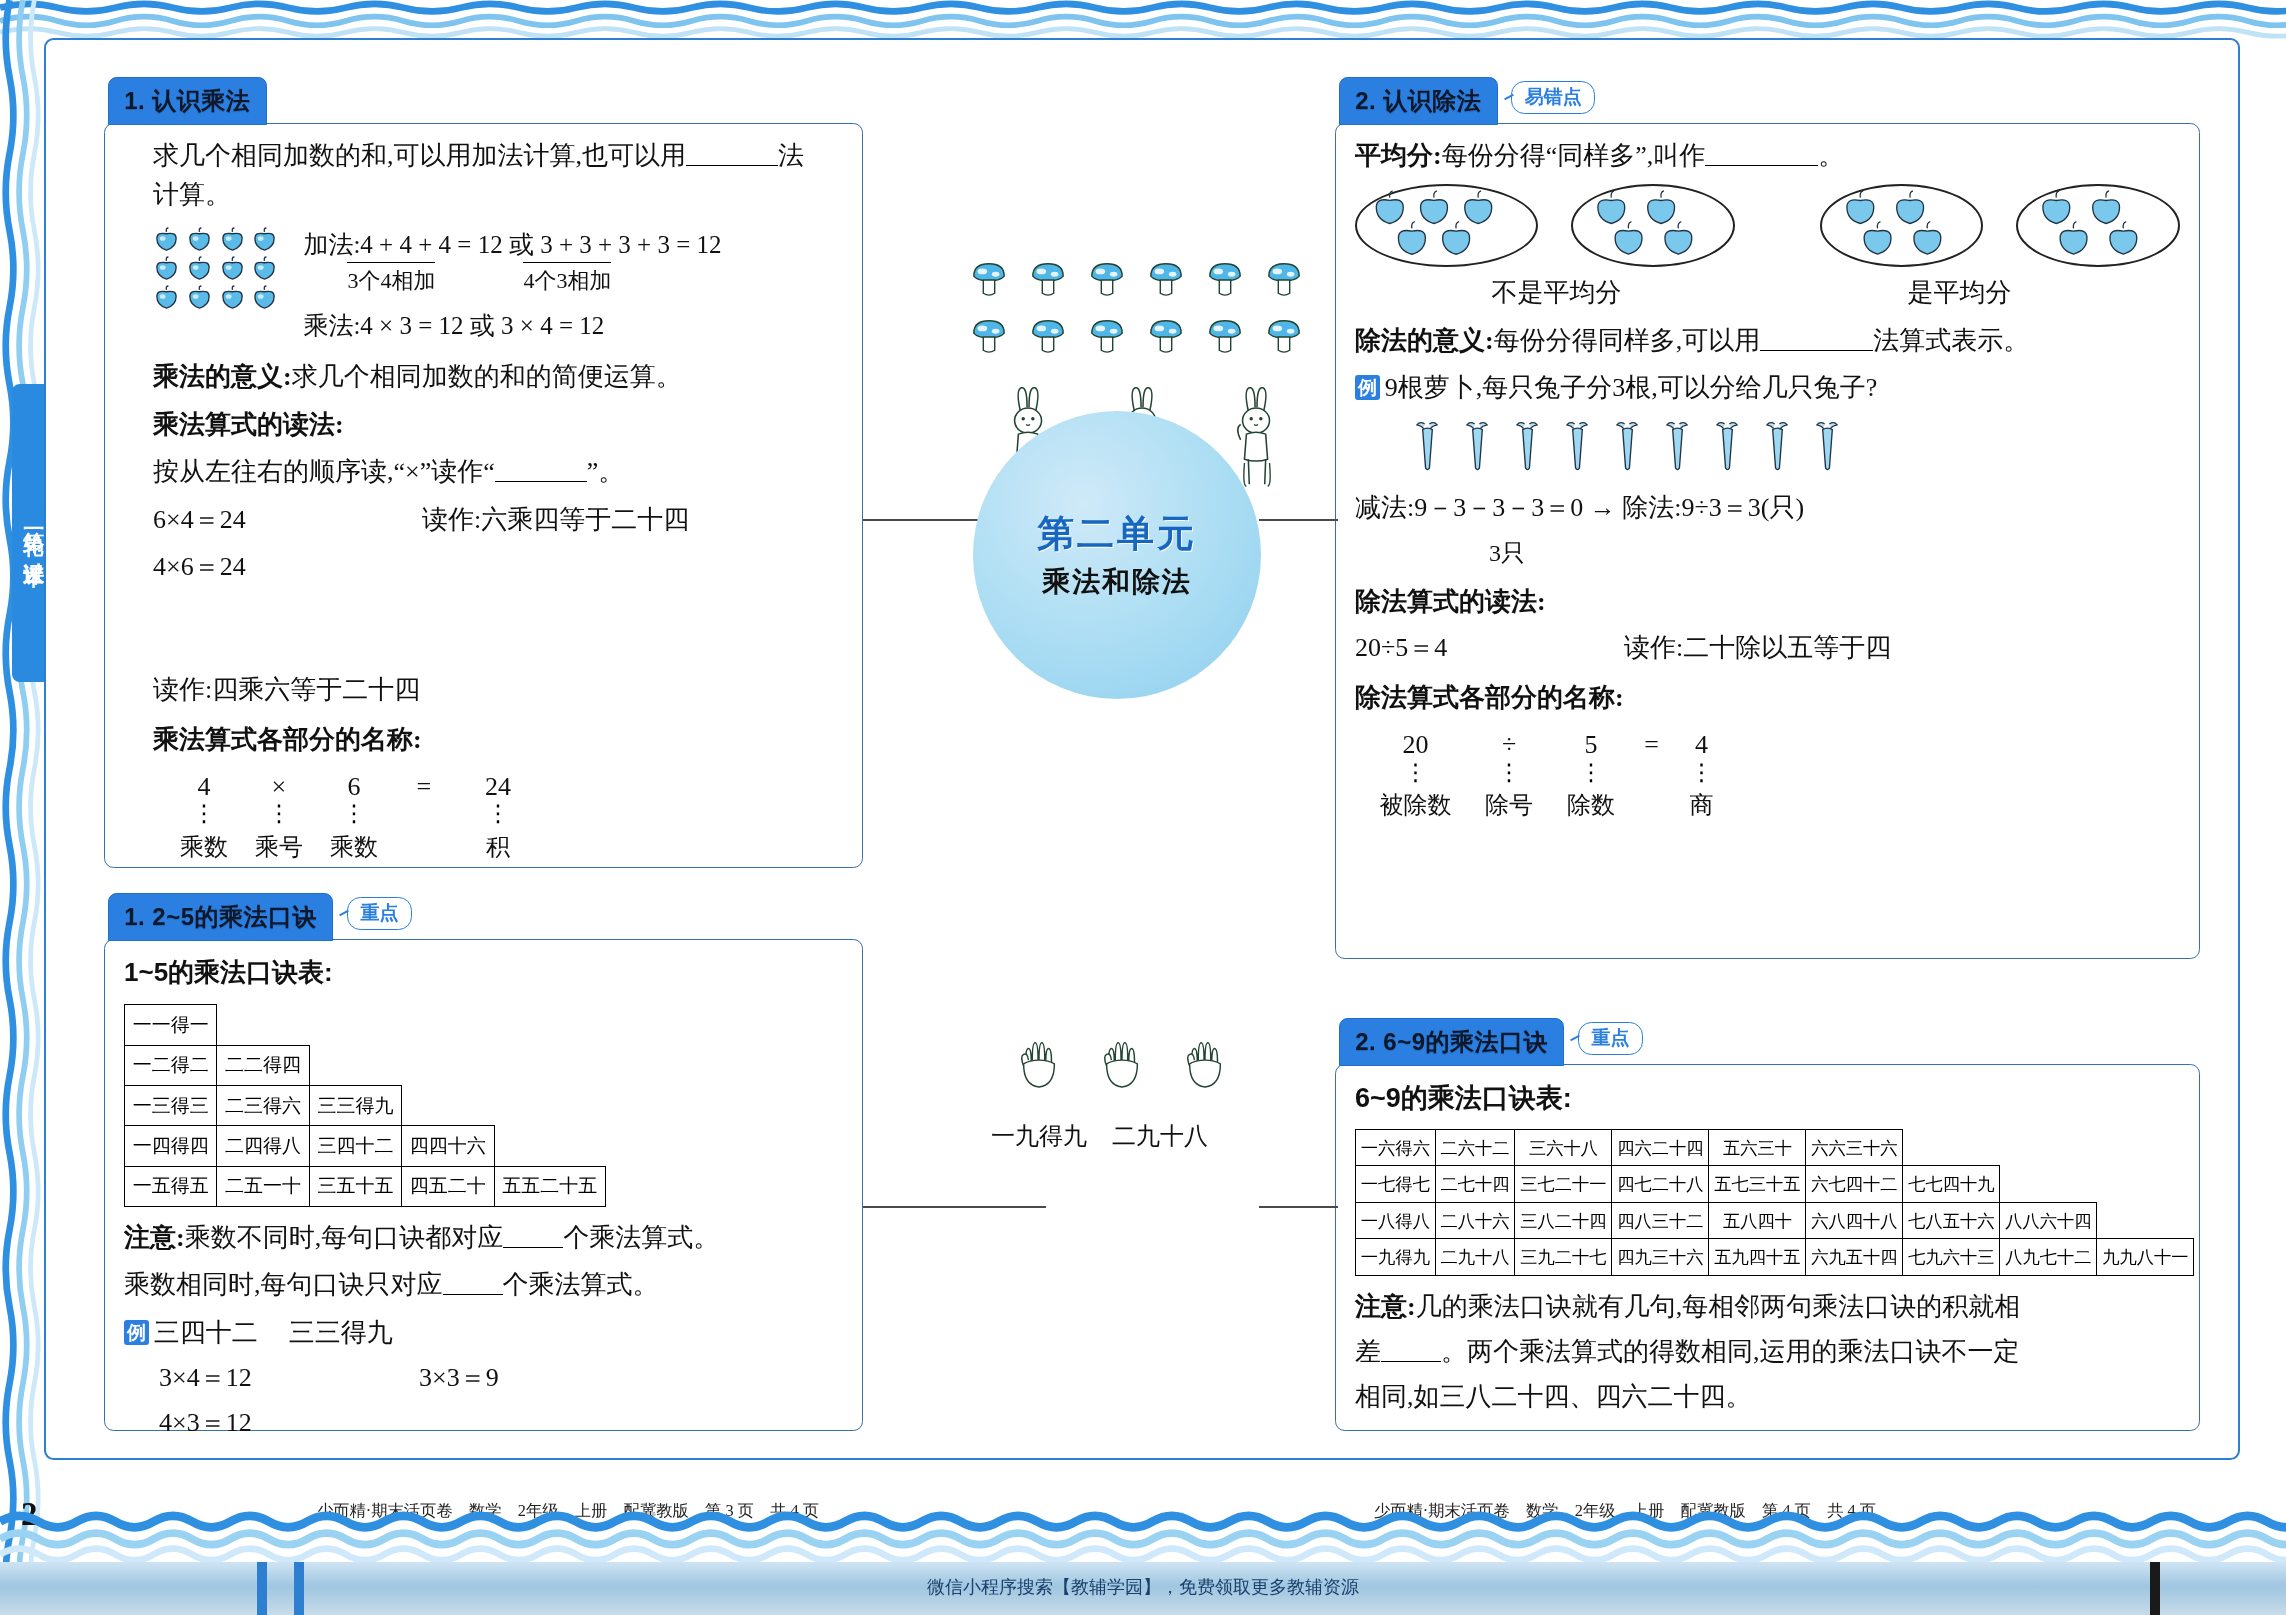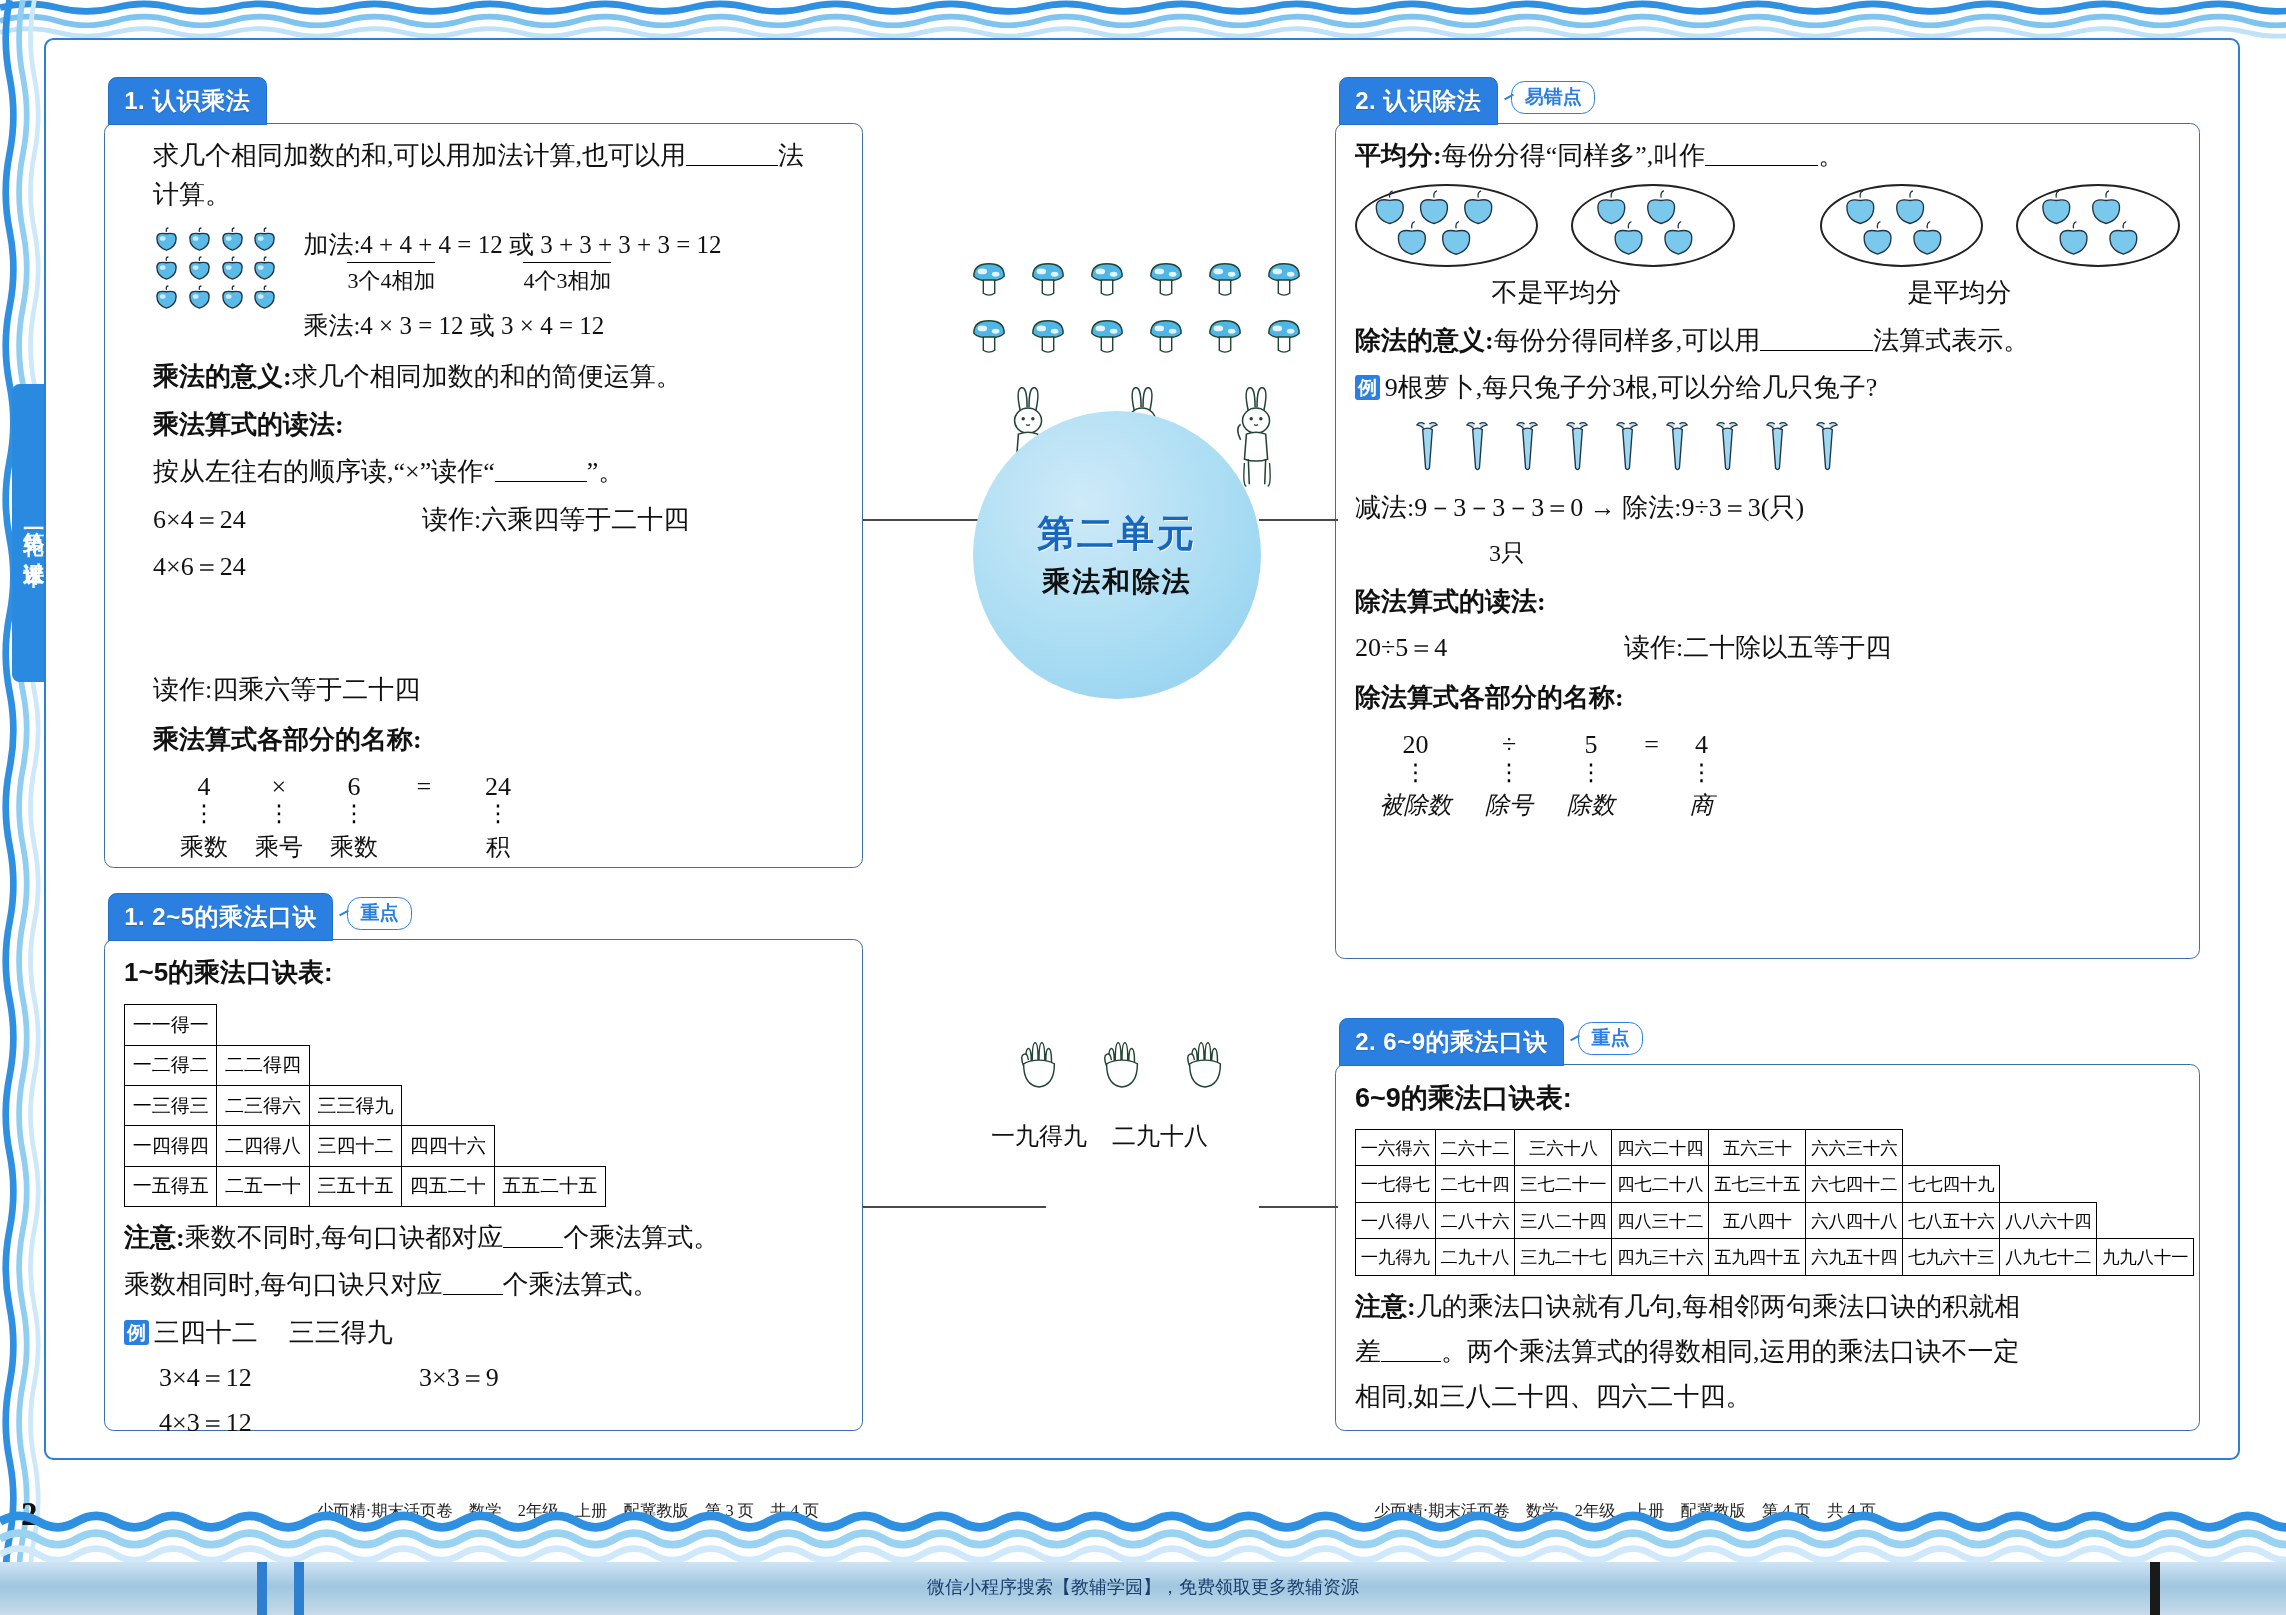--- a/index.html
+++ b/index.html
@@ -40,21 +40,21 @@
     line-height:1.45;font-family:"Liberation Sans",sans-serif;
   }
 
   
   .card{position:absolute;box-sizing:border-box;}
   .card-tab{
     display:inline-flex;align-items:center;gap:13.4px;
     position:relative;z-index:3;margin-left:3.8px;
   }
   .tab-label{
-    background:#2a7fe0;color:#ffffff;
+    background:#2a7fe0;color:#0f172a;
     font-family:"Liberation Sans",sans-serif;font-weight:bold;
     font-size:24px;padding:6.7px 15.4px 7.7px 15.4px;
     border-radius:8.6px 8.6px 0 0;
     border:1px solid #1f6ec9;
     letter-spacing:0.5px;
     text-shadow:0 1px 1px rgba(0,0,0,.18);
     white-space:nowrap;
   }
   .tab-badge{
     border:1.9px solid #2a7fe0;color:#2a7fe0;
@@ -478,21 +478,21 @@
         <span class="ln" style="width:42px;text-align:center;">=</span>
         <span class="ln" style="width:58px;text-align:center;">4</span>
       </div>
       <div style="display:flex;">
         <span style="width:102px;text-align:center;font-size:23px;line-height:.8;">⋮</span>
         <span style="width:85px;text-align:center;font-size:23px;line-height:.8;">⋮</span>
         <span style="width:79px;text-align:center;font-size:23px;line-height:.8;">⋮</span>
         <span style="width:42px;"></span>
         <span style="width:58px;text-align:center;font-size:23px;line-height:.8;">⋮</span>
       </div>
-      <div style="display:flex;margin-top:5.8px;font-style:italic;">
+      <div style="display:flex;margin-top:5.8px;">
         <span class="ln" style="width:102px;text-align:center;font-size:24px;">被除数</span>
         <span class="ln" style="width:85px;text-align:center;font-size:24px;">除号</span>
         <span class="ln" style="width:79px;text-align:center;font-size:24px;">除数</span>
         <span style="width:42px;"></span>
         <span class="ln" style="width:58px;text-align:center;font-size:24px;">商</span>
       </div>
     </div>
 
   </div>
 </div>

